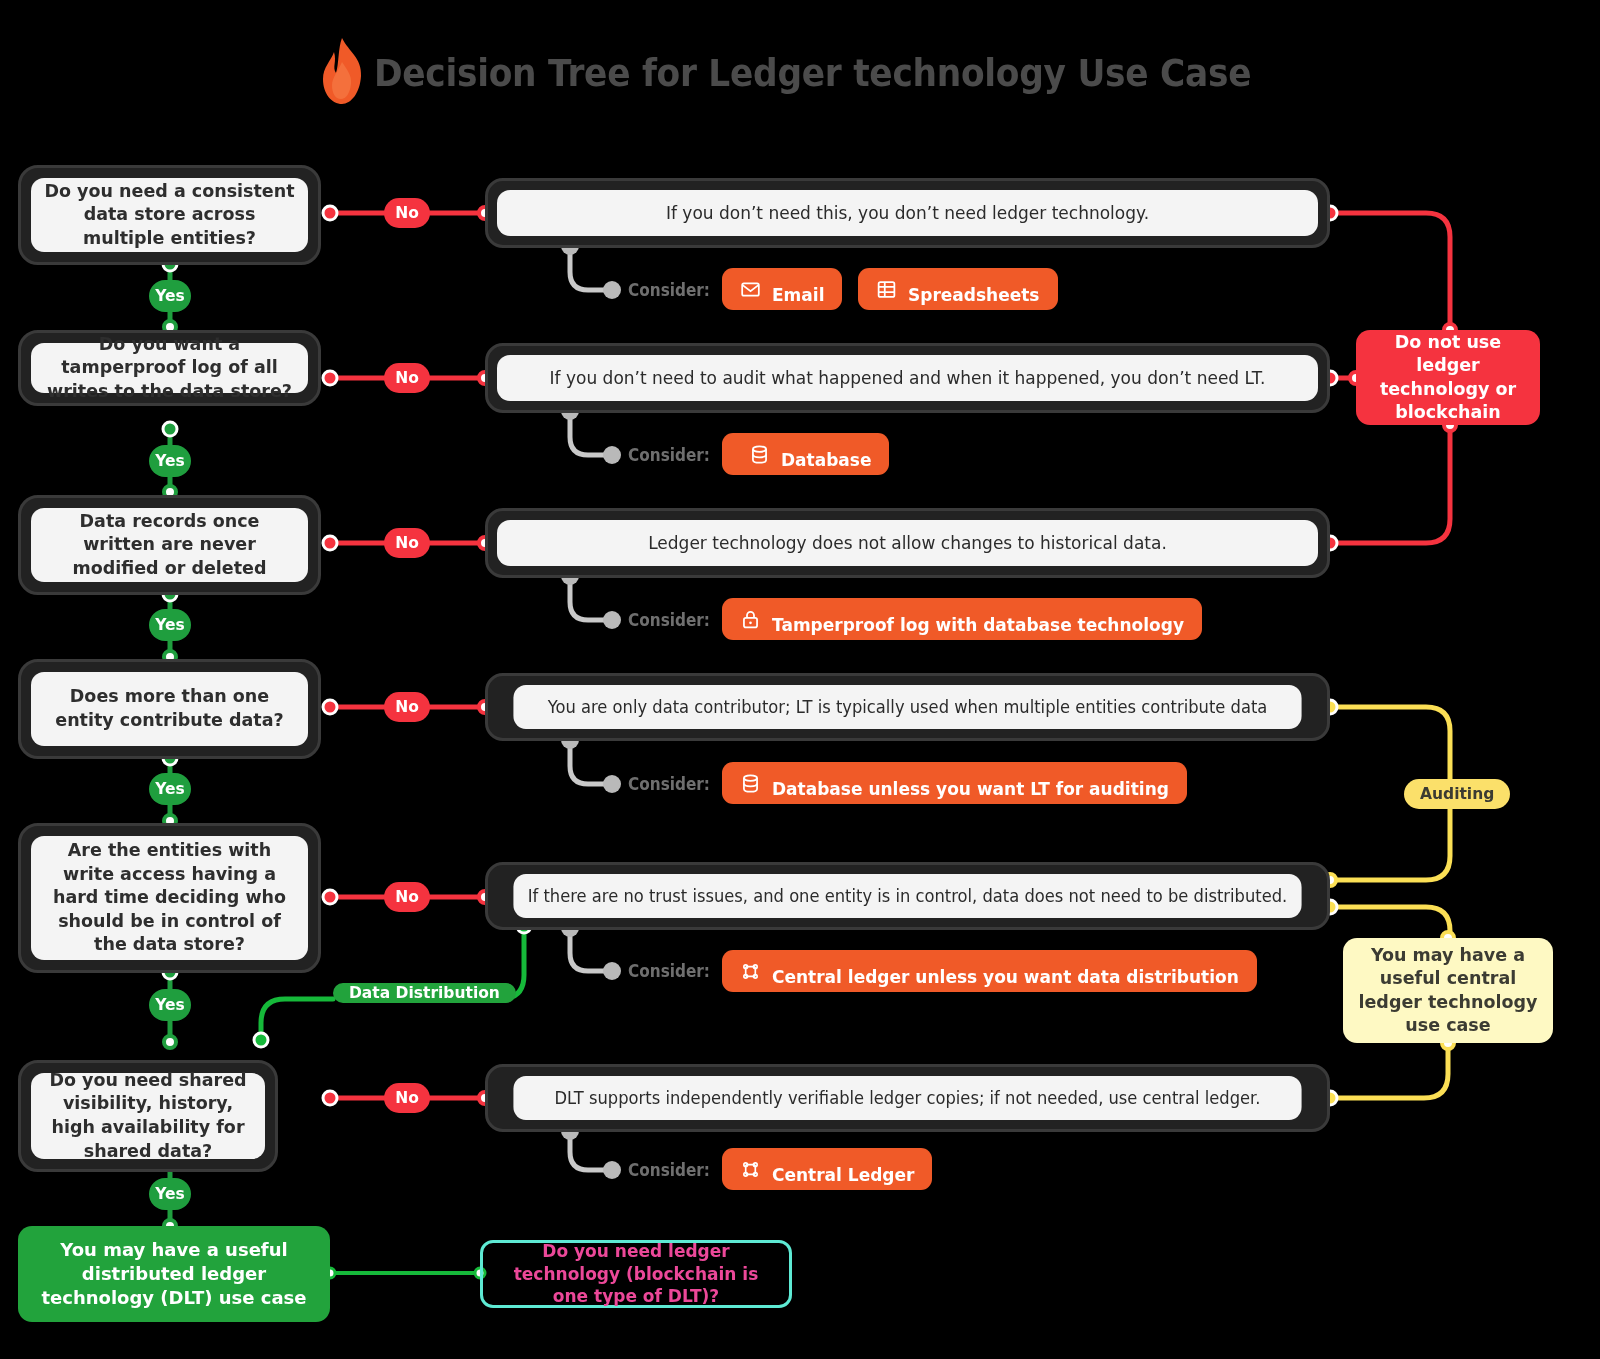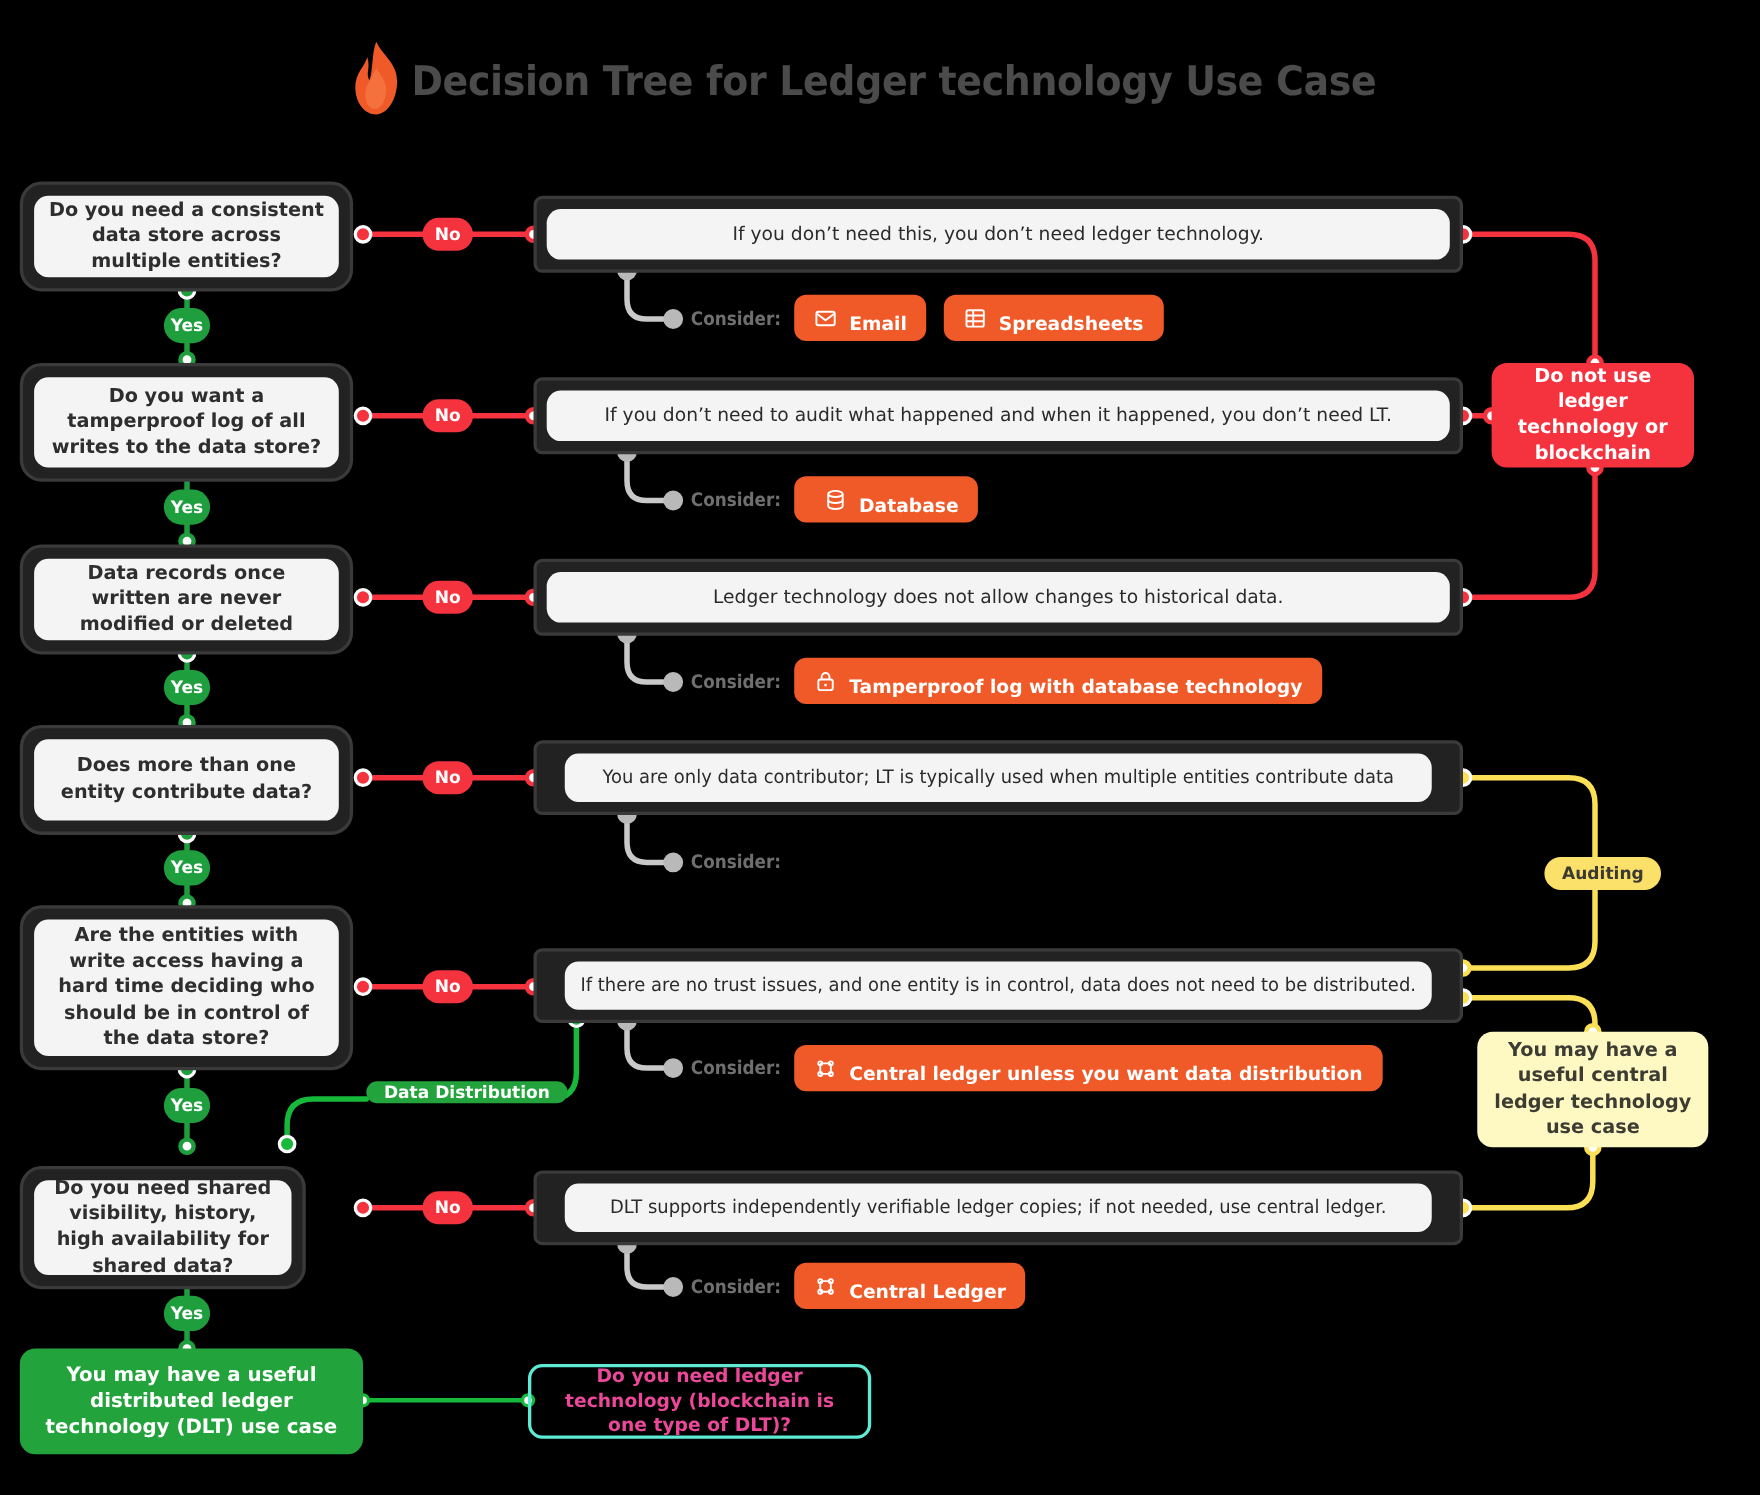--- a/index.html
+++ b/index.html
@@ -41,21 +41,21 @@
     color: #2e2e2e;
     font-size: 17.5px; font-weight: 600; line-height: 1.35;
     padding: 6px 12px;
   }
 
   
   .statement {
     position: absolute;
     background: #222222;
     border: 3px solid #3a3a3a;
-    border-radius: 8px;
+    border-radius: 18px;
     padding: 9px;
     display: flex; align-items: center;
   }
   .statement .inner {
     background: #f4f4f4;
     border-radius: 13px;
     width: 100%; height: 100%;
     display: flex; align-items: center; justify-content: center;
     text-align: center;
     color: #2b2b2b;
@@ -271,21 +271,21 @@
         <path d="M24 2 C 31 16 44 22 43 40 C 42 57 33 68 24 68 C 14 68 5 58 5 43 C 5 31 13 25 16 16 C 19 26 14 31 18 37 C 21 28 20 12 24 2 Z" fill="#f05a28"></path>
         <path d="M24 26 C 29 34 34 39 33 48 C 32 57 28 63 23 63 C 17 63 14 57 14 49 C 14 42 20 35 24 26 Z" fill="#f4703c"></path>
       </svg>
     </span>
     <span class="title-text">Decision Tree for Ledger technology Use Case</span>
   </div>
 
   <div class="decision" style="left:18px; top:165px; width:303px; height:100px;">
     <div class="inner">Do you need a consistent data store across multiple entities?</div>
   </div>
-  <div class="decision" style="left:18px; top:330px; width:303px; height:108px;">
+  <div class="decision" style="left:18px; top:330px; width:303px; height:76px;">
     <div class="inner">Do you want a tamperproof log of all writes to the data store?</div>
   </div>
   <div class="decision" style="left:18px; top:495px; width:303px; height:100px;">
     <div class="inner">Data records once written are never modified or deleted</div>
   </div>
   <div class="decision" style="left:18px; top:659px; width:303px; height:100px;">
     <div class="inner">Does more than one entity contribute data?</div>
   </div>
   <div class="decision" style="left:18px; top:823px; width:303px; height:150px;">
     <div class="inner">Are the entities with write access having a hard time deciding who should be in control of the data store?</div>
@@ -396,20 +396,30 @@
       <svg viewBox="0 0 24 24" fill="none" stroke="#ffffff" stroke-width="2">
           <rect x="4.5" y="10" width="15" height="11" rx="2.2"></rect>
           <path d="M8 10V7.2a4 4 0 0 1 8 0V10"></path>
           <circle cx="12" cy="15.8" r="1.5" fill="#ffffff" stroke="none"></circle>
         </svg>
     </span>
     <span class="lbl">Tamperproof log with database technology</span>
   </div>
 
   <div class="consider-label" style="left:628px; top:774px;">Consider:</div>
+  <div class="chip" style="left:722px; top:762px;">
+    <span class="ic">
+      <svg viewBox="0 0 24 24" fill="none" stroke="#ffffff" stroke-width="2">
+          <ellipse cx="12" cy="5.8" rx="7.5" ry="3.2"></ellipse>
+          <path d="M4.5 5.8v12.4c0 1.8 3.4 3.2 7.5 3.2s7.5-1.4 7.5-3.2V5.8"></path>
+          <path d="M4.5 12c0 1.8 3.4 3.2 7.5 3.2s7.5-1.4 7.5-3.2"></path>
+        </svg>
+    </span>
+    <span class="lbl">Database unless you want LT for auditing</span>
+  </div>
 
   <div class="consider-label" style="left:628px; top:961px;">Consider:</div>
   <div class="chip" style="left:722px; top:950px;">
     <span class="ic">
       <svg viewBox="0 0 24 24" fill="none" stroke="#ffffff" stroke-width="1.9">
         <rect x="6.5" y="6.5" width="11" height="11" rx="2.4"></rect>
         <circle cx="6.5" cy="6.5" r="2.1"></circle>
           <circle cx="17.5" cy="6.5" r="2.1"></circle>
         <circle cx="6.5" cy="17.5" r="2.1"></circle>
           <circle cx="17.5" cy="17.5" r="2.1"></circle>

